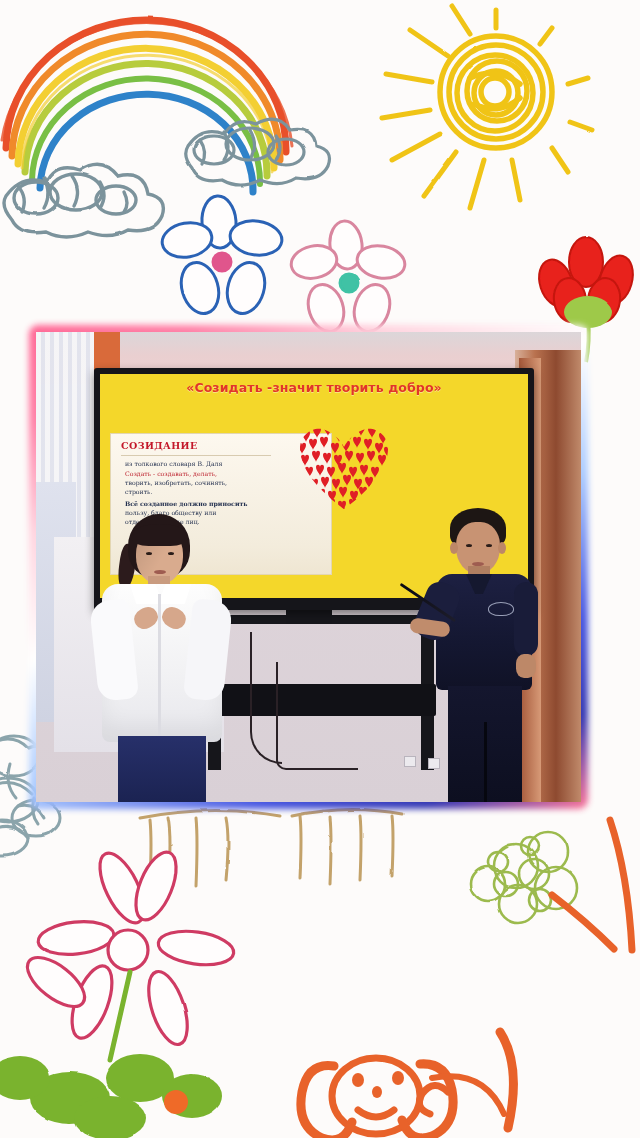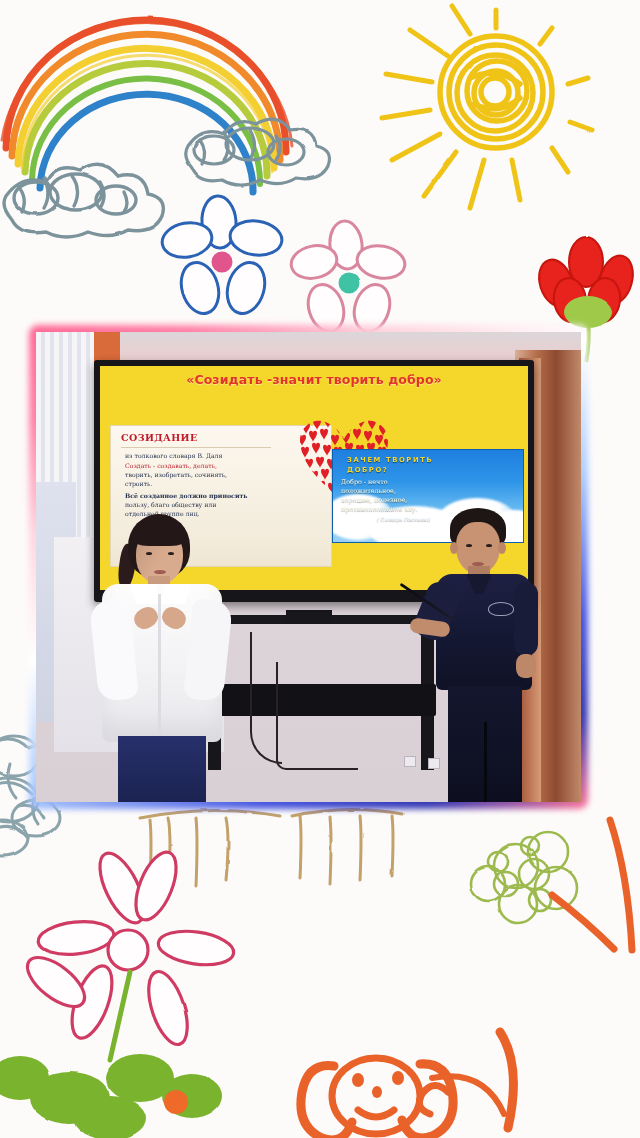--- a/index.html
+++ b/index.html
@@ -111,21 +111,21 @@
     background: linear-gradient(90deg,#a35638,#d79a77);
   }
   
   .whiteboard {
     position:absolute; left:18px; top:205px; width:170px; height:215px;
     background: linear-gradient(180deg,#f2f0f3,#e4e1e8);
   }
 
   
   .tv-bezel {
-    position:absolute; left:58px; top:28px; width:440px; height:242px;
+    position:absolute; left:58px; top:36px; width:440px; height:242px;
     background:#15151a;
     border-radius:3px;
     box-shadow: 0 4px 10px rgba(0,0,0,.45);
   }
   .tv-screen {
     position:absolute; left:6px; top:6px; right:6px; bottom:12px;
     background:#f4d72a;
     overflow:hidden;
   }
   .tv-stand-neck {
@@ -682,37 +682,20 @@
                       <use href="#mini" x="63" y="66"></use>
                       <use href="#mini" x="31" y="78"></use>
                         <use href="#mini" x="42" y="80"></use>
                       <use href="#mini" x="53" y="78"></use>
                       <use href="#mini" x="41" y="86"></use>
                     </g>
                   </g>
                 </svg>
               </div>
 
-              <div class="slide-blue-panel">
-                <div class="cloudpuff" style="left:-10px; top:44px; width:70px; height:46px;"></div>
-                <div class="cloudpuff" style="left:34px; top:56px; width:96px; height:44px;"></div>
-                <div class="cloudpuff" style="left:104px; top:48px; width:80px; height:46px;"></div>
-                <div class="cloudpuff" style="left:150px; top:60px; width:62px; height:38px;"></div>
-                <div class="cloudpuff" style="left:74px; top:70px; width:70px; height:34px;"></div>
-
-                <div class="blue-h">ЗАЧЕМ    ТВОРИТЬ</div>
-                <div class="blue-h2">ДОБРО?</div>
-
-                <div class="blue-p" style="top:28px;">Добро - нечто</div>
-                <div class="blue-p" style="top:37px;">положительное,</div>
-                <div class="blue-p" style="top:46px;">хорошее, полезное,</div>
-                <div class="blue-p" style="top:55px;">противоположное злу.</div>
-
-                <div class="blue-src">( Словарь Ожегова)</div>
-              </div>
 
             </div>
           </div>
         </div>
 
         <div class="kid" id="girl">
           <div class="g-hair-tail"></div>
           <div class="g-hair"></div>
           <div class="g-face"></div>
           <div class="g-face-shade"></div>

